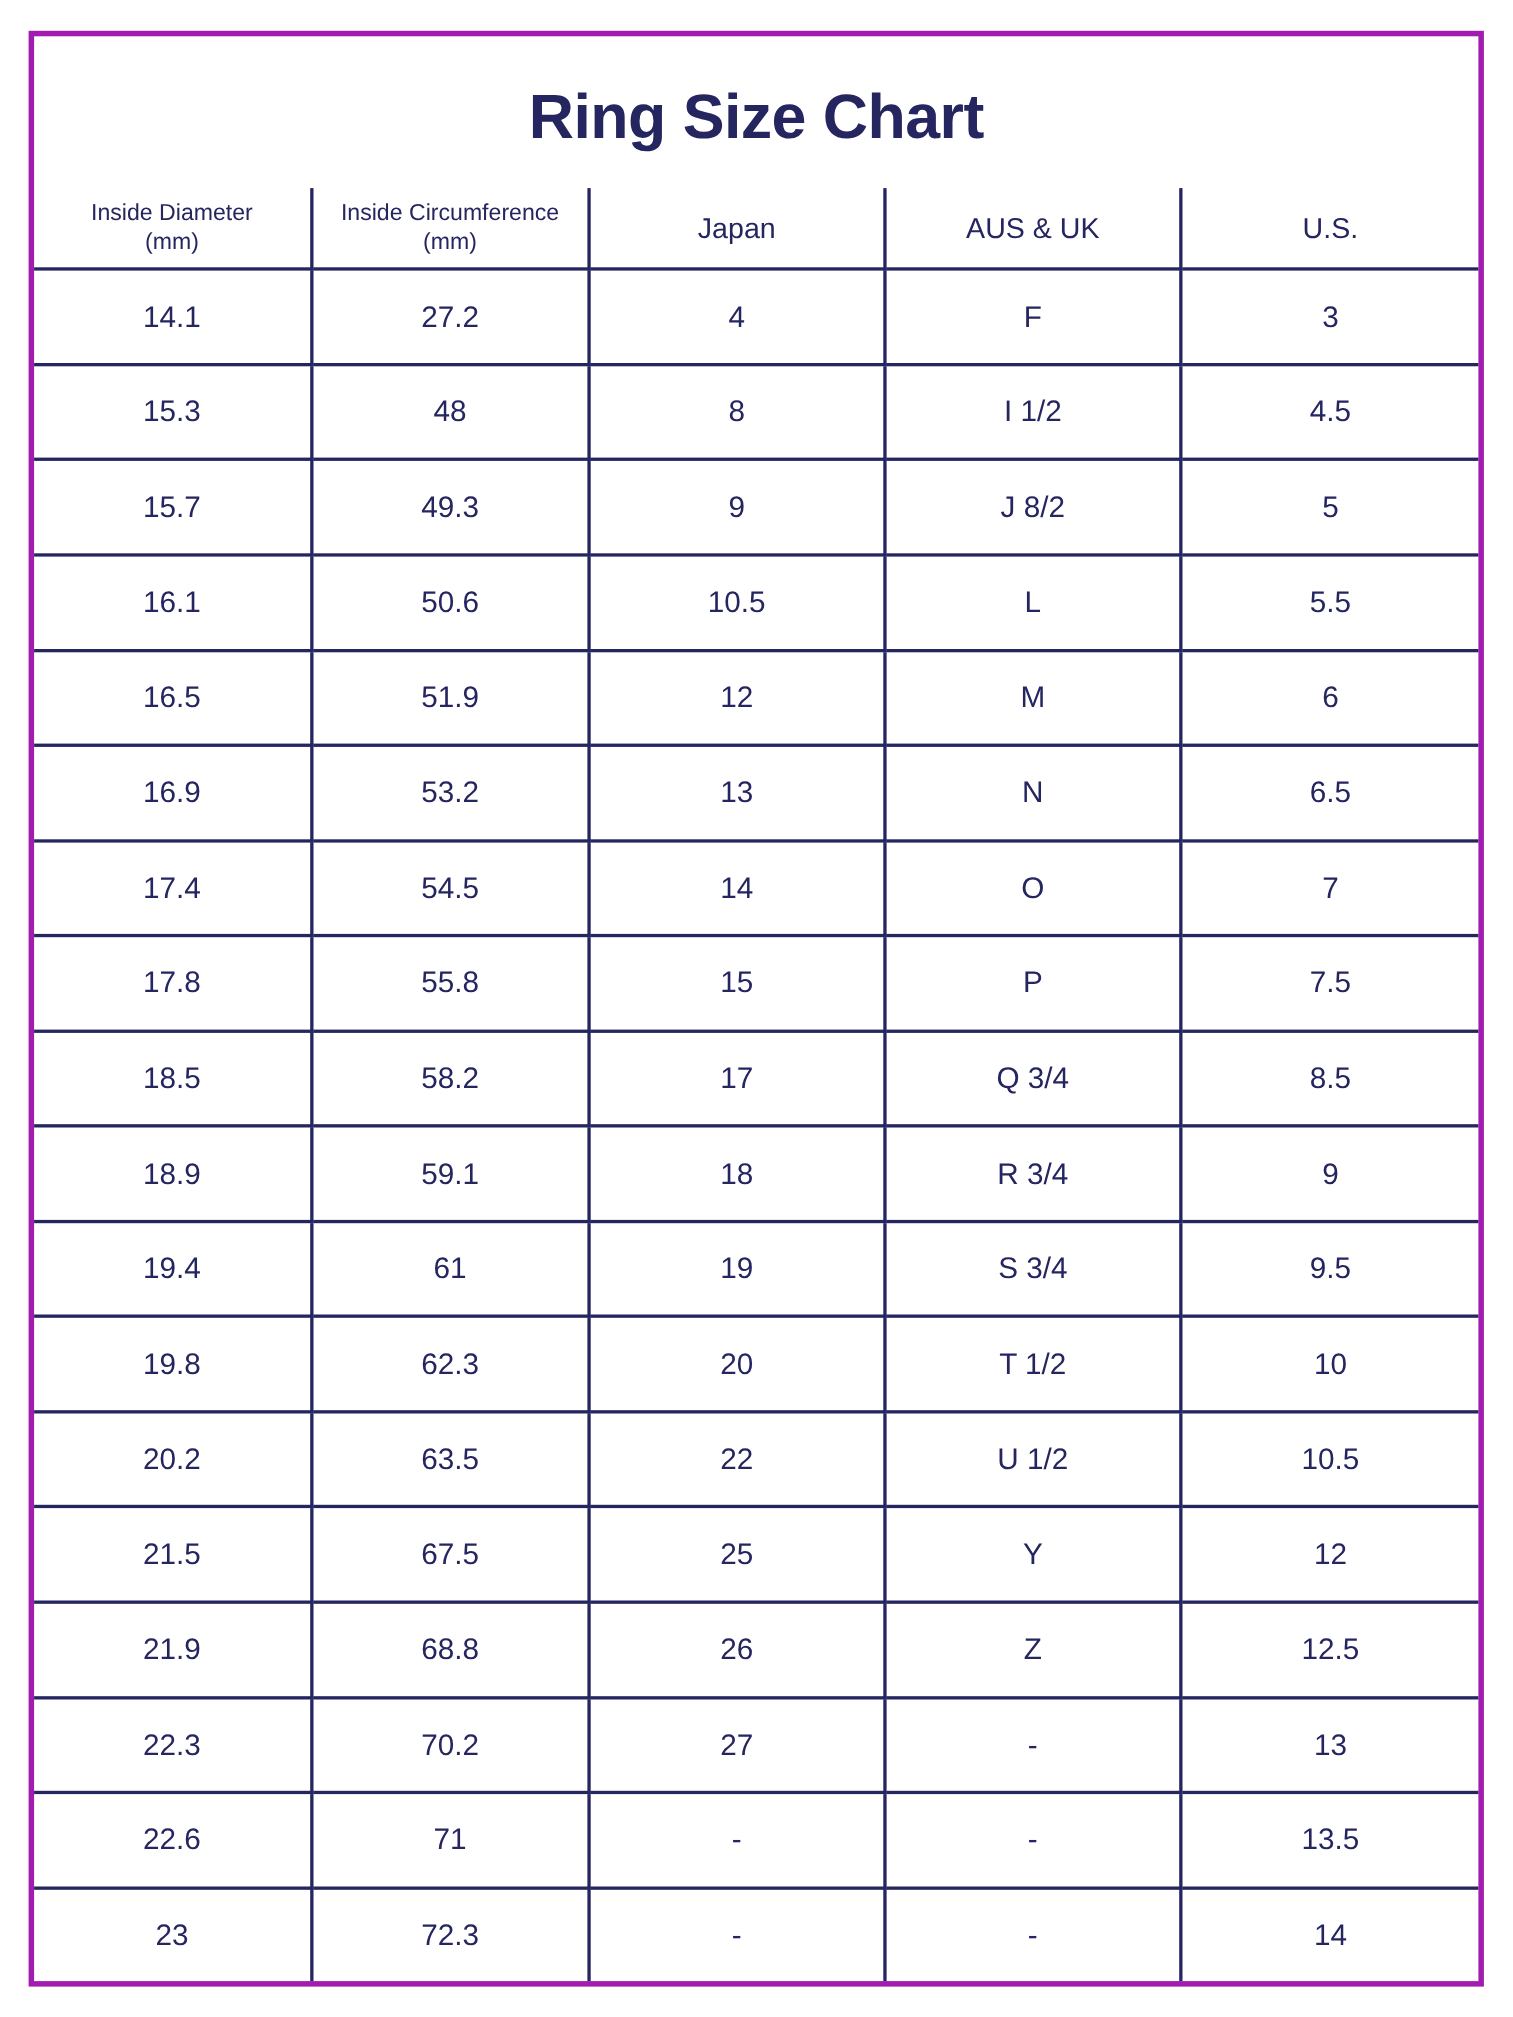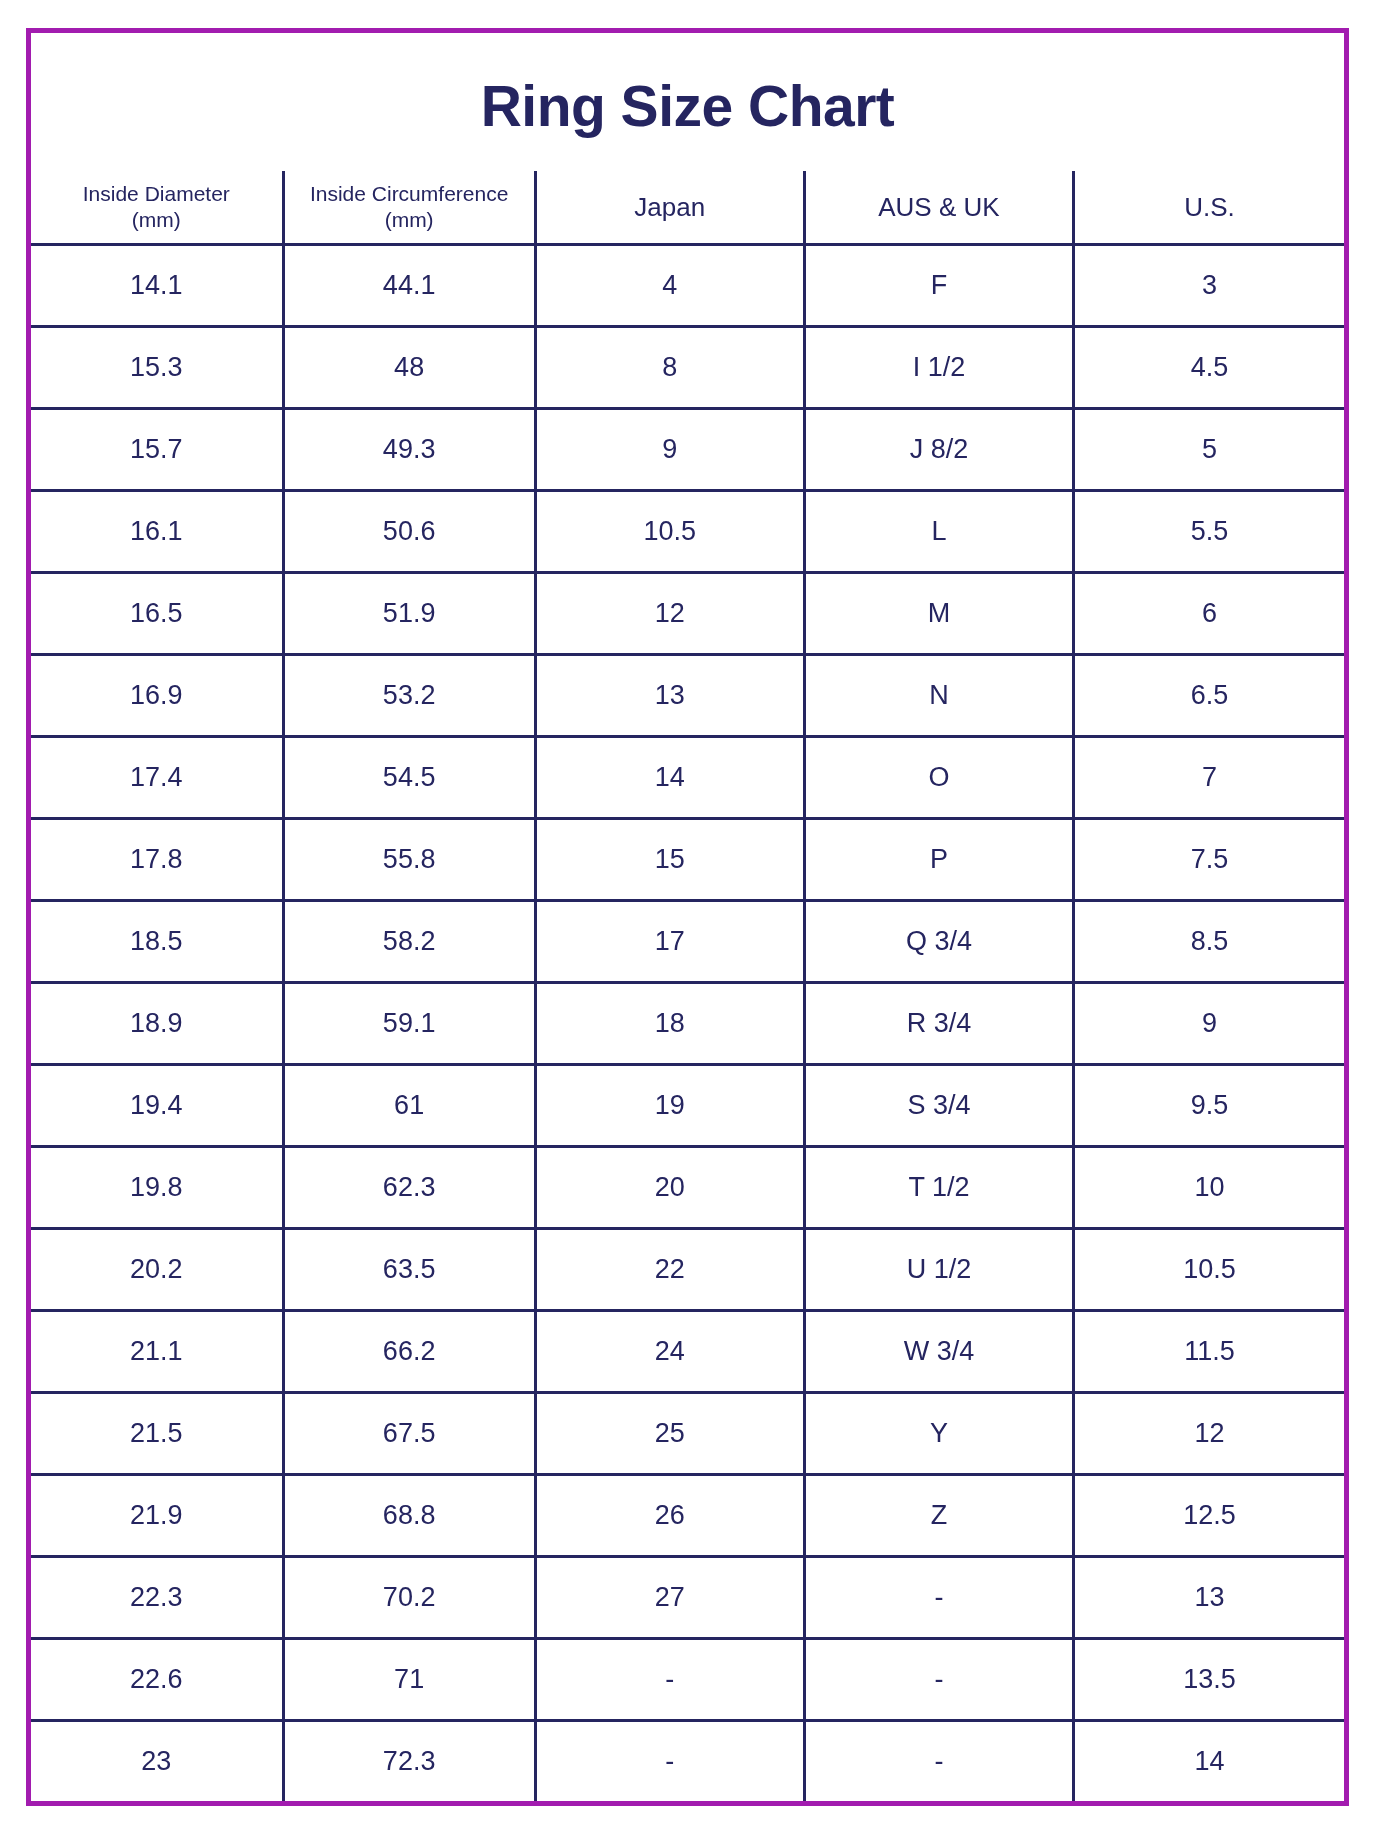--- a/index.html
+++ b/index.html
@@ -106,21 +106,21 @@
             <span>(mm)</span>
           </th>
           <th class="col-japan">Japan</th>
           <th class="col-ausuk">AUS &amp; UK</th>
           <th class="col-us">U.S.</th>
         </tr>
       </thead>
       <tbody>
         <tr>
           <td>14.1</td>
-          <td>44.1</td>
+          <td>27.2</td>
           <td>4</td>
           <td>F</td>
           <td>3</td>
         </tr>
         <tr>
           <td>15.3</td>
           <td>48</td>
           <td>8</td>
           <td>I 1/2</td>
           <td>4.5</td>
@@ -196,27 +196,20 @@
           <td>10</td>
         </tr>
         <tr>
           <td>20.2</td>
           <td>63.5</td>
           <td>22</td>
           <td>U 1/2</td>
           <td>10.5</td>
         </tr>
         <tr>
-          <td>21.1</td>
-          <td>66.2</td>
-          <td>24</td>
-          <td>W 3/4</td>
-          <td>11.5</td>
-        </tr>
-        <tr>
           <td>21.5</td>
           <td>67.5</td>
           <td>25</td>
           <td>Y</td>
           <td>12</td>
         </tr>
         <tr>
           <td>21.9</td>
           <td>68.8</td>
           <td>26</td>

